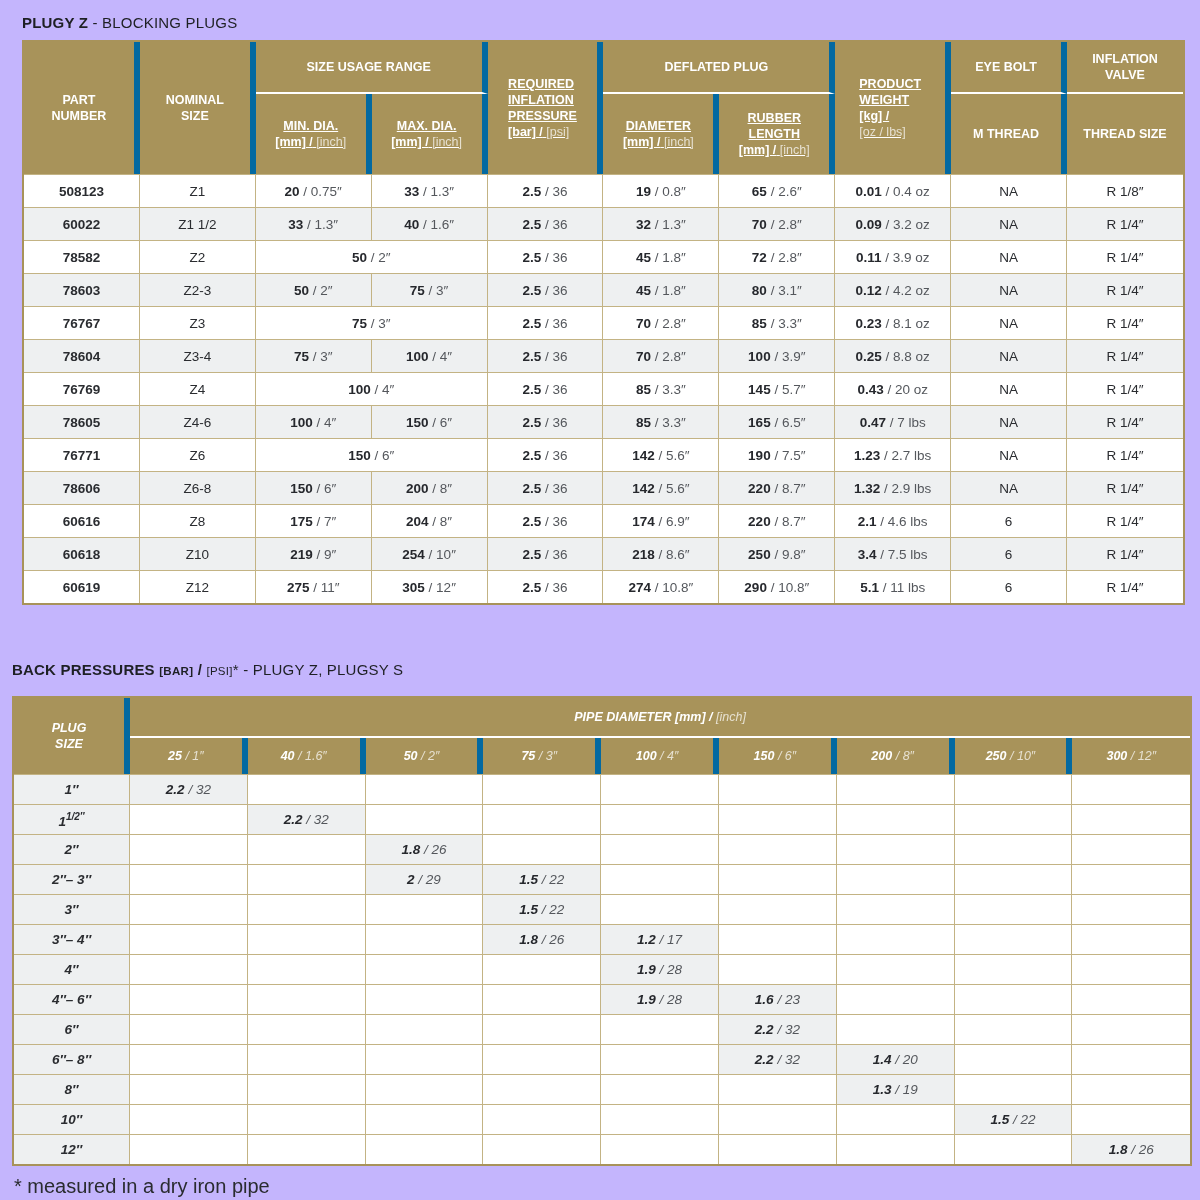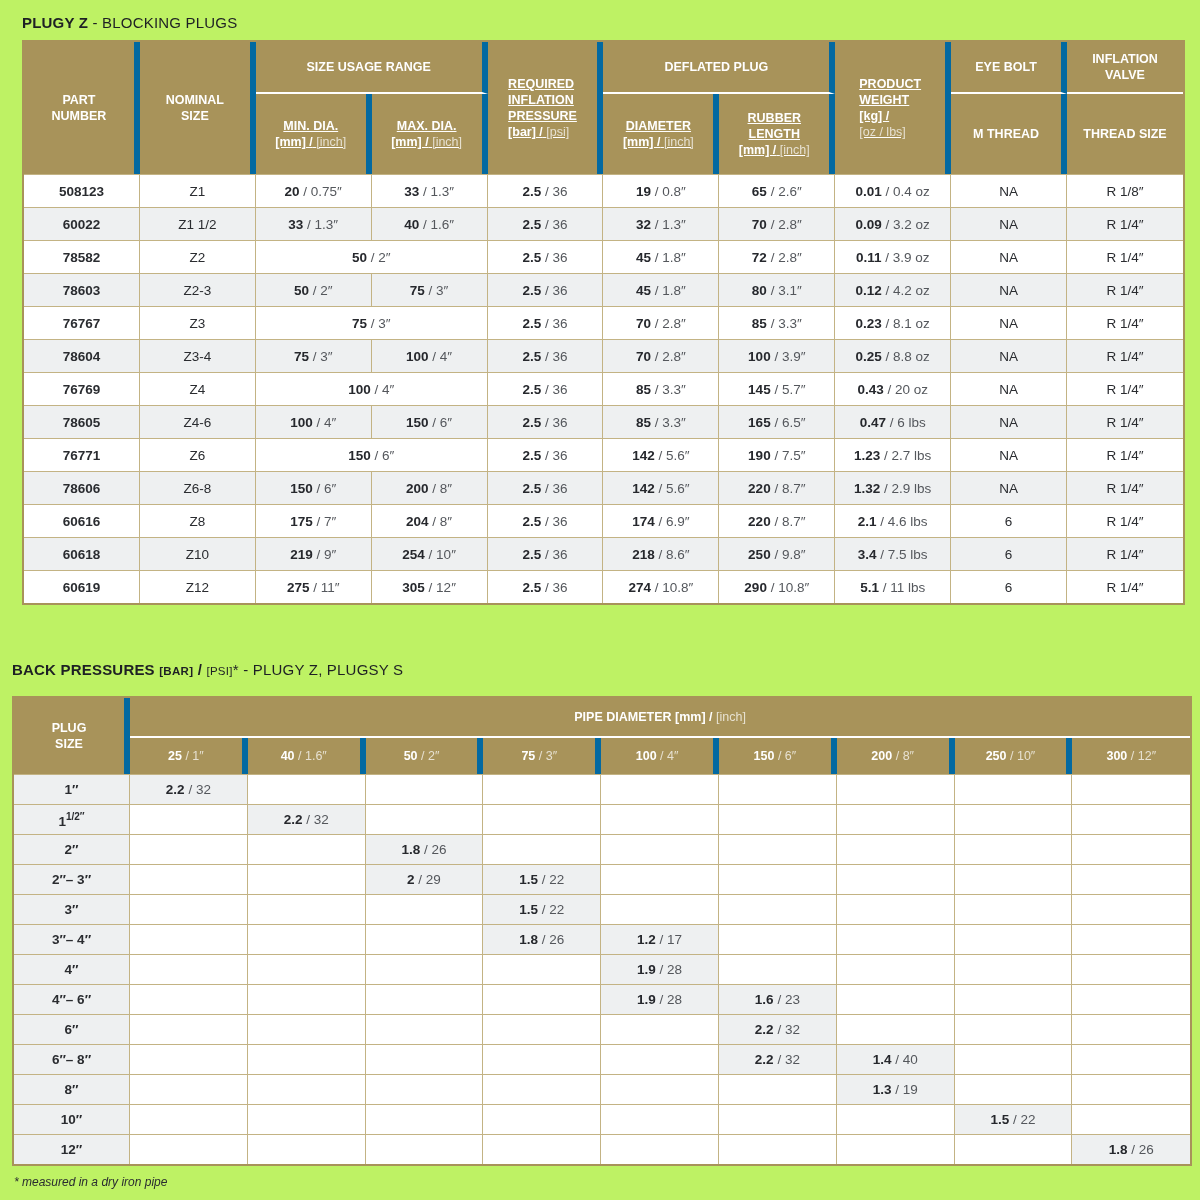--- a/index.html
+++ b/index.html
@@ -1,27 +1,27 @@
 <!DOCTYPE html>
 <html><head>
 <meta charset="utf-8">
 <style>
   html,body{margin:0;padding:0;background:#fff;}
-  .page{position:relative;width:1200px;height:1200px;background:#bef264;box-sizing:border-box;
+  .page{position:relative;width:1200px;height:1200px;background:#c4b5fd;box-sizing:border-box;
         padding:12px 15px 15px 22px;overflow:hidden;
         font-family:"Liberation Sans",sans-serif;color:#2a2c30;}
   .t-title{font-size:15px;font-weight:400;margin:2px 0 9px 0;color:#1e2024;letter-spacing:.2px;}
   .t-title .tb{font-weight:700;}
   .t2-title{margin:56px 0 18px -10px;}
   .tsc{font-size:11.5px;font-weight:700;letter-spacing:.3px;}
   .tsc.light{font-weight:400;}
 
   table{border-collapse:separate;border-spacing:0;table-layout:fixed;}
   .t1{width:1163px;border:2px solid #a8935a;}
-  .t2{width:1176px;border:2px solid #a8935a;margin-left:-10px;}
+  .t2{width:1176px;border:2px solid #a8935a;margin-left:-10px;font-style:italic;}
 
   th{background:#a8935a;color:#fff;font-size:12.5px;font-weight:700;text-align:center;
      vertical-align:middle;padding:2px 3px;line-height:1.3;}
   .t1 thead tr:first-child th{height:46px;}
   .t1 thead tr:nth-child(2) th{height:76px;}
   .t2 thead tr:first-child th{height:34px;}
   .t2 thead tr:nth-child(2) th{height:32px;}
   th.wr{border-right:6px solid #0369a1;}
   th.wb{border-bottom:2px solid #fff;}
   .pre{white-space:pre-line;}
@@ -34,21 +34,21 @@
      border-right:1px solid #c3b384;border-top:1px solid #c3b384;padding:0 2px;background:#fff;}
   td:last-child{border-right:none;}
   tr.alt td{background:#eef0f1;margin-left:20px;}
   .m{font-weight:700;color:#26282d;}
   .i{color:#54575c;font-weight:400;}
   td.part{font-weight:700;}
   .t2 td{height:29px;}
   .t2 td.plug{background:#eef0f1;font-weight:700;}
   .t2 td.val{background:#eef0f1;}
   sup{font-size:10px;}
-  .foot{font-size:12px;margin:9px 0 0 -8px;color:#2a2c30;font-style:italic;}
+  .foot{font-size:20px;margin:9px 0 0 -8px;color:#2a2c30;}
 </style>
 </head>
 <body>
 
 <div class="page">
 
   <h2 class="t-title"><span class="tb">PLUGY Z</span>
     <span>- BLOCKING PLUGS</span></h2>
 
   <table class="t1">
@@ -188,21 +188,21 @@
           <td>R 1/4″</td>
         </tr>
         <tr class="alt">
           <td class="part">78605</td>
           <td>Z4-6</td>
           <td><span class="m">100</span> <span class="i">/ 4″</span></td>
           <td><span class="m">150</span> <span class="i">/ 6″</span></td>
           <td><span class="m">2.5</span> <span class="i">/ 36</span></td>
           <td><span class="m">85</span> <span class="i">/ 3.3″</span></td>
           <td><span class="m">165</span> <span class="i">/ 6.5″</span></td>
-          <td><span class="m">0.47</span> <span class="i">/ 6 lbs</span></td>
+          <td><span class="m">0.47</span> <span class="i">/ 7 lbs</span></td>
           <td>NA</td>
           <td>R 1/4″</td>
         </tr>
         <tr>
           <td class="part">76771</td>
           <td>Z6</td>
           <td colspan="2"><span class="m">150</span> <span class="i">/ 6″</span></td>
           <td><span class="m">2.5</span> <span class="i">/ 36</span></td>
           <td><span class="m">142</span> <span class="i">/ 5.6″</span></td>
           <td><span class="m">190</span> <span class="i">/ 7.5″</span></td>
@@ -403,21 +403,21 @@
           <td></td>
         </tr>
         <tr>
           <td class="plug">6″– 8″</td>
           <td></td>
           <td></td>
           <td></td>
           <td></td>
           <td></td>
           <td class="val"><span class="m">2.2</span> <span class="i">/ 32</span></td>
-          <td class="val"><span class="m">1.4</span> <span class="i">/ 40</span></td>
+          <td class="val"><span class="m">1.4</span> <span class="i">/ 20</span></td>
           <td></td>
           <td></td>
         </tr>
         <tr>
           <td class="plug">8″</td>
           <td></td>
           <td></td>
           <td></td>
           <td></td>
           <td></td>

